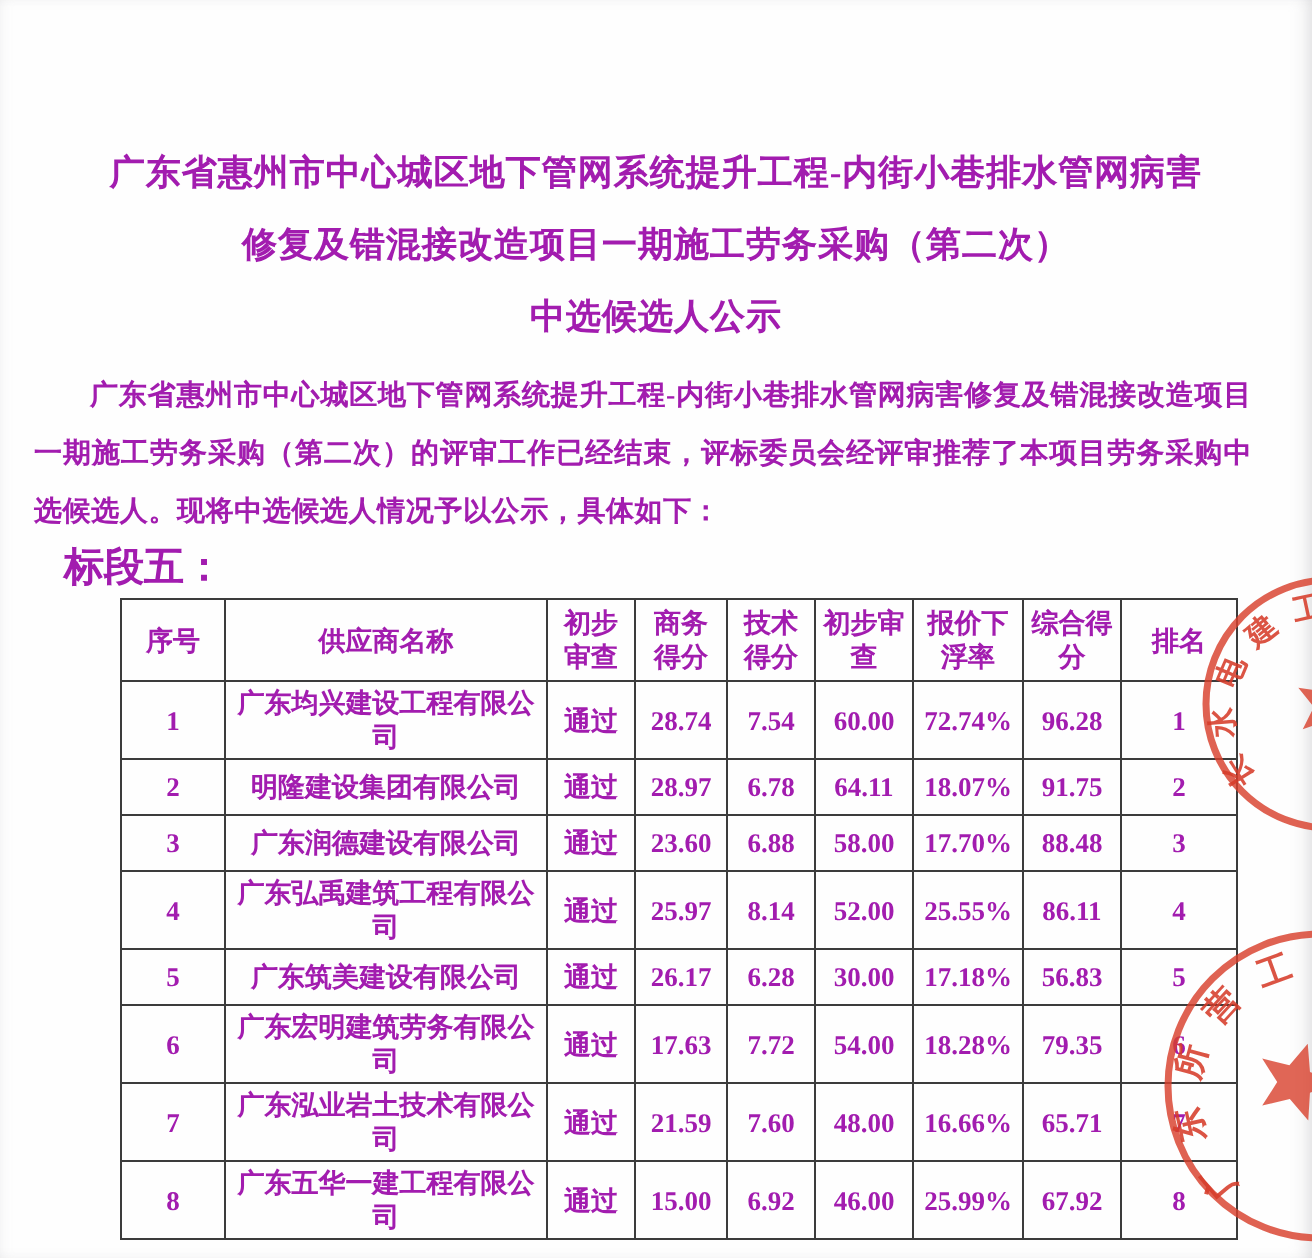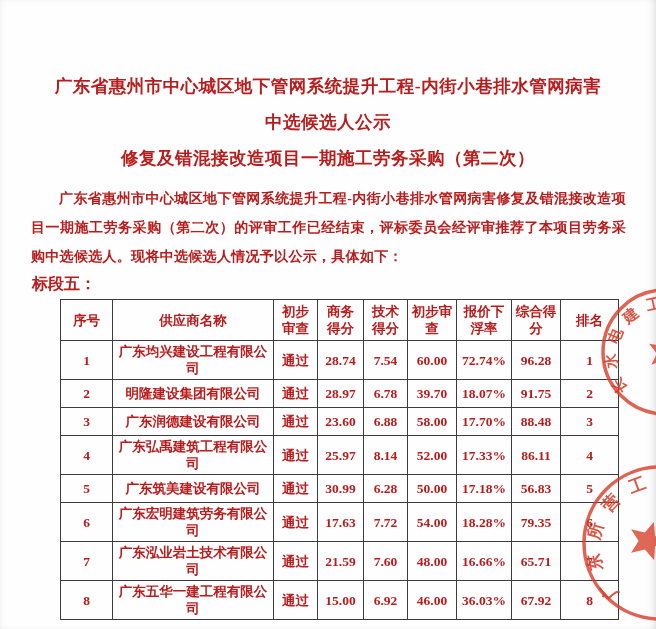--- a/index.html
+++ b/index.html
@@ -3,44 +3,44 @@
 <meta charset="utf-8">
 <style>
   html,body{margin:0;padding:0;background:#e8e8e8;}
   .page{
     position:relative;
     width:656px;height:629px;
     margin:0 auto;
     background:#fefefe;
     overflow:hidden;
     font-family:"Liberation Serif","DejaVu Serif",serif;
-    color:#b91c1c;
+    color:#a21caf;
     box-shadow:inset -6px 0 10px -6px rgba(120,120,130,.35), inset 4px 0 8px -6px rgba(150,150,160,.25);
   }
   .title{
     margin:68px 28px 0 28px;
     text-align:center;
     font-size:17.5px;
     font-weight:700;
     line-height:36px;
     letter-spacing:.5px;
   }
   .title div{white-space:nowrap;}
   .intro{
-    margin:8px 30px 0 31px;
+    margin:8px 30px 0 17px;
     font-size:14px;
     font-weight:600;
     line-height:29px;
     text-align:justify;
     text-indent:2em;
     letter-spacing:.3px;
   }
   .section-label{
     margin:3px 30px 0 32px;
-    font-size:16px;
+    font-size:20px;
     font-weight:600;
     line-height:20px;
   }
   table.results{
     margin:5px 0 0 60px;
     border-collapse:collapse;
     table-layout:fixed;
     width:558px;
     font-size:13.5px;
   }
@@ -69,22 +69,22 @@
   #stamp-upper text{font-size:15px;}
   #stamp-lower text{font-size:17px;}
 </style>
 </head>
 <body>
 
 <div class="page">
 
   <div class="title">
     <div>广东省惠州市中心城区地下管网系统提升工程-内街小巷排水管网病害</div>
+    <div>修复及错混接改造项目一期施工劳务采购（第二次）</div>
     <div>中选候选人公示</div>
-    <div>修复及错混接改造项目一期施工劳务采购（第二次）</div>
   </div>
 
   <p class="intro">广东省惠州市中心城区地下管网系统提升工程-内街小巷排水管网病害修复及错混接改造项目一期施工劳务采购（第二次）的评审工作已经结束，评标委员会经评审推荐了本项目劳务采购中选候选人。现将中选候选人情况予以公示，具体如下：</p>
 
   <div class="section-label">标段五：</div>
 
   <table class="results">
     <colgroup>
       <col style="width:52px">
         <col style="width:161px">
@@ -120,21 +120,21 @@
       <td>72.74%</td>
       <td>96.28</td>
       <td>1</td>
     </tr>
         <tr class="h1">
       <td>2</td>
       <td class="supplier">明隆建设集团有限公司</td>
       <td>通过</td>
       <td>28.97</td>
       <td>6.78</td>
-      <td>39.70</td>
+      <td>64.11</td>
       <td>18.07%</td>
       <td>91.75</td>
       <td>2</td>
     </tr>
         <tr class="h1">
       <td>3</td>
       <td class="supplier">广东润德建设有限公司</td>
       <td>通过</td>
       <td>23.60</td>
       <td>6.88</td>
@@ -143,31 +143,31 @@
       <td>88.48</td>
       <td>3</td>
     </tr>
         <tr class="h2">
       <td>4</td>
       <td class="supplier">广东弘禹建筑工程有限公司</td>
       <td>通过</td>
       <td>25.97</td>
       <td>8.14</td>
       <td>52.00</td>
-      <td>17.33%</td>
+      <td>25.55%</td>
       <td>86.11</td>
       <td>4</td>
     </tr>
         <tr class="h1">
       <td>5</td>
       <td class="supplier">广东筑美建设有限公司</td>
       <td>通过</td>
-      <td>30.99</td>
+      <td>26.17</td>
       <td>6.28</td>
-      <td>50.00</td>
+      <td>30.00</td>
       <td>17.18%</td>
       <td>56.83</td>
       <td>5</td>
     </tr>
         <tr class="h2">
       <td>6</td>
       <td class="supplier">广东宏明建筑劳务有限公司</td>
       <td>通过</td>
       <td>17.63</td>
       <td>7.72</td>
@@ -187,21 +187,21 @@
       <td>65.71</td>
       <td>7</td>
     </tr>
         <tr class="h2">
       <td>8</td>
       <td class="supplier">广东五华一建工程有限公司</td>
       <td>通过</td>
       <td>15.00</td>
       <td>6.92</td>
       <td>46.00</td>
-      <td>36.03%</td>
+      <td>25.99%</td>
       <td>67.92</td>
       <td>8</td>
     </tr>
       </tbody>
   </table>
 
   <svg id="stamp-upper" class="stamp" style="left:580px;top:280px;" width="150" height="150" viewBox="0 0 150 150">
     <circle cx="85" cy="72" r="62"></circle>
     <g class="star" transform="rotate(12 85 72)">
       <path d="M85 55 L89.8 66.5 L102.2 67.3 L92.6 75.2 L95.7 87.2 L85 80.6 L74.3 87.2 L77.4 75.2 L67.8 67.3 L80.2 66.5 Z"></path>

